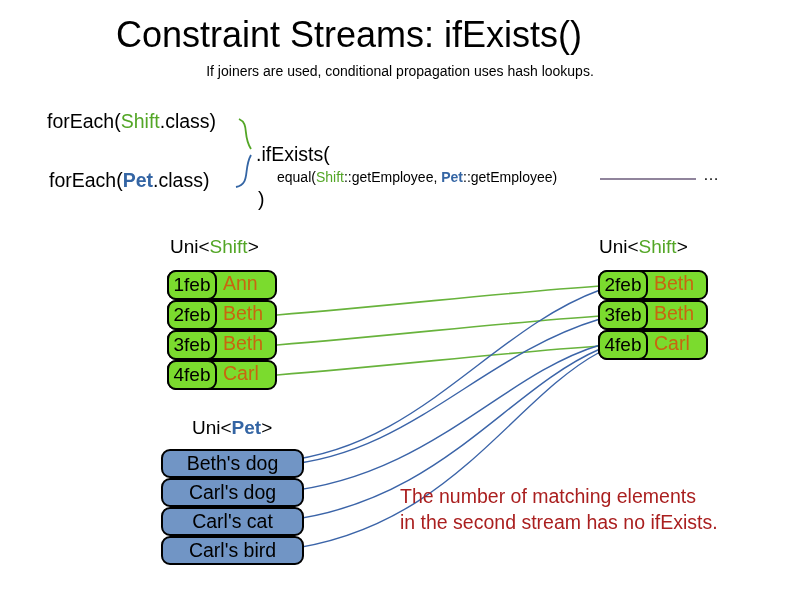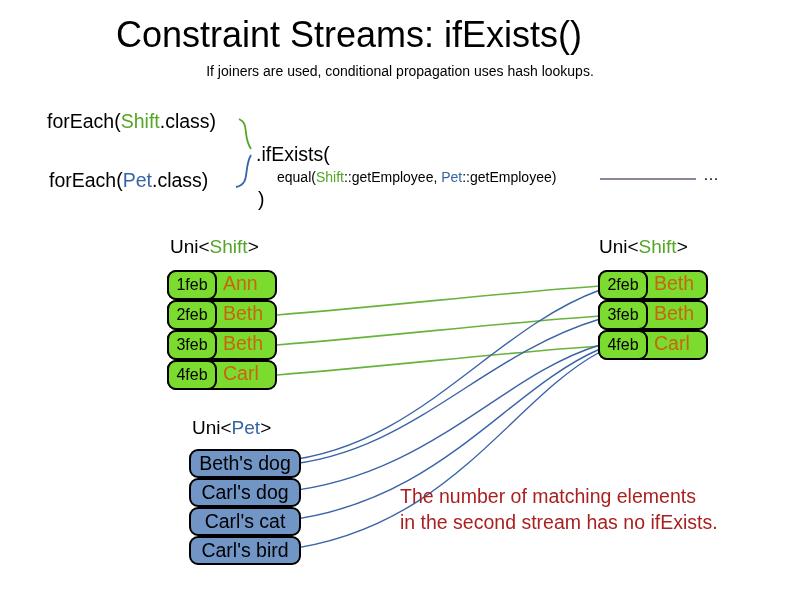--- a/index.html
+++ b/index.html
@@ -7,53 +7,53 @@
     position:relative; width:800px; height:600px; background:#ffffff;
     font-family:"Liberation Sans", sans-serif; color:#000; overflow:hidden;
   }
   .abs { position:absolute; }
   #title { left:0; top:14px; width:698px; text-align:center; font-size:36px; letter-spacing:0; }
   #subtitle { left:0; top:63px; width:800px; text-align:center; font-size:14px; }
 
   .code-big { font-size:19.5px; white-space:nowrap; }
   .code-small { font-size:14px; white-space:nowrap; }
   .cls-green { color:var(--class-green); }
-  .cls-blue  { color:var(--class-blue); }
+  .cls-blue  { color:var(--class-blue);font-weight:bold; }
 
   #edges { left:0; top:0; width:800px; height:600px; z-index:1; }
   .edge-green { stroke:var(--edge-green); stroke-width:1.6; fill:none; }
   .edge-blue  { stroke:var(--edge-blue);  stroke-width:1.4; fill:none; }
   .brace-green { stroke:var(--class-green); stroke-width:1.8; fill:none; }
   .brace-blue  { stroke:var(--class-blue);  stroke-width:1.8; fill:none; }
   .join-line { stroke:var(--join-line); stroke-width:1.3; fill:none; }
 
   .uni-label { font-size:19px; white-space:nowrap; z-index:2; }
 
   .shift-table { z-index:2; }
   .shift-row {
     position:relative; width:110px; height:30px; box-sizing:border-box;
     background:var(--shift-fill); border:2px solid #000; border-radius:9px;
   }
   .date-pill {
     position:absolute; left:-2px; top:-2px; width:50px; height:30px; box-sizing:border-box;
     background:var(--shift-fill); border:2px solid #000; border-radius:9px;
     display:flex; align-items:center; justify-content:center;
-    font-size:16px; color:#000;
+    font-size:19px; color:#000;
   }
   .name-cell {
     position:absolute; left:54px; top:0; right:4px; height:23px;
     display:flex; align-items:center; justify-content:flex-start;
     font-size:19.5px; color:var(--name-orange);
   }
   .pet-table { z-index:2; }
   .pet-row {
-    width:112px; height:29px; box-sizing:border-box;
+    width:143px; height:29px; box-sizing:border-box;
     background:var(--pet-fill); border:2px solid #000; border-radius:9px;
     display:flex; align-items:center; justify-content:center;
-    font-size:19.5px; color:#000;margin-left:28px;
+    font-size:19.5px; color:#000;
   }
   #note { left:400px; top:483px; font-size:19.5px; line-height:26px; color:var(--note-red); z-index:2; white-space:nowrap; }
 </style>
 </head>
 <body>
 
 <div id="slide">
 
   <svg id="edges" class="abs" viewBox="0 0 800 600">
     <path class="brace-green" d="M239,119 C250,124 242,135 251,149"></path>

